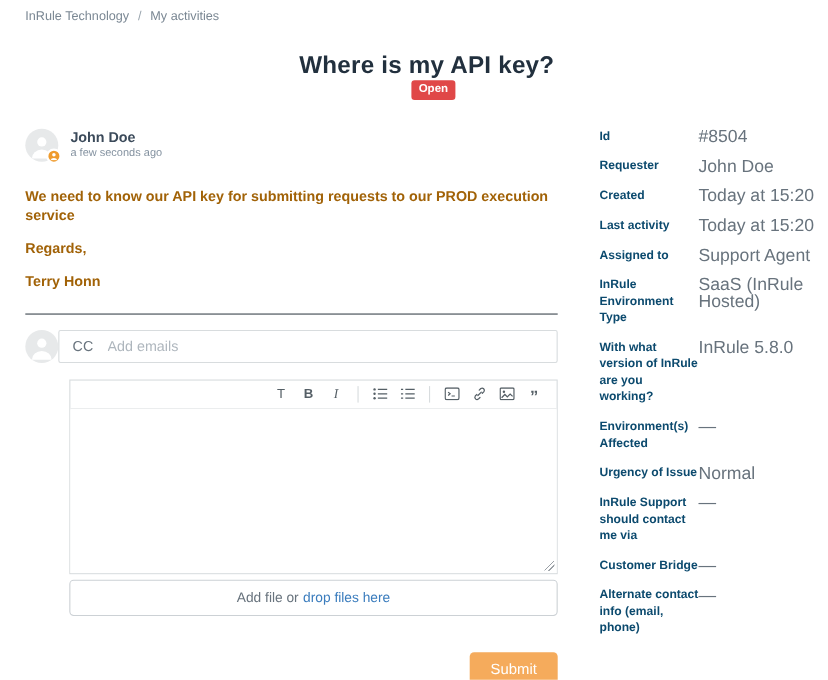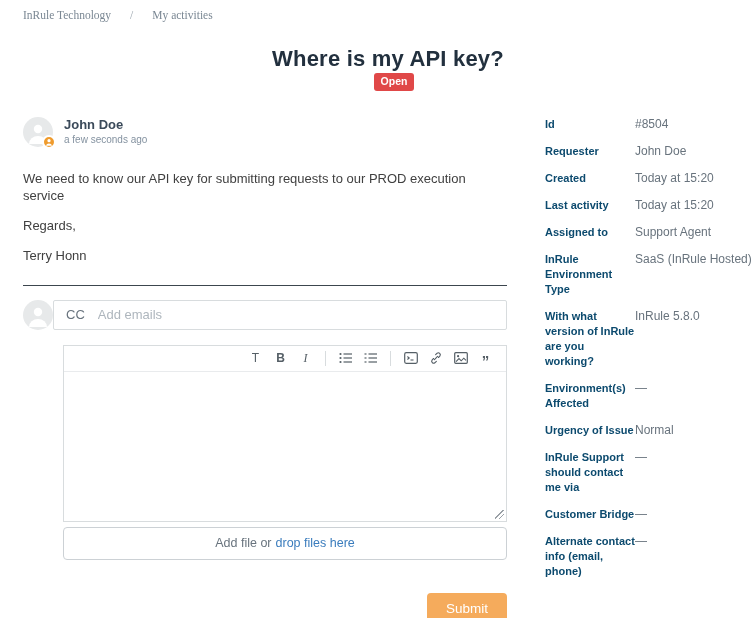--- a/index.html
+++ b/index.html
@@ -1,21 +1,21 @@
 <!DOCTYPE html>
 <html><head>
 <meta charset="utf-8">
 <style>
   * { margin:0; padding:0; box-sizing:border-box; }
   html,body { width:753px; height:618px; background:#ffffff; overflow:hidden;
     font-family:"Liberation Sans", sans-serif; }
   .page { padding:9px 0 0 23px; width:753px; }
 
   
-  .breadcrumb { font-size:11.5px; color:#7a8793; display:flex; gap:19px; align-items:center;font-family:Liberation Serif, serif; }
+  .breadcrumb { font-size:11.5px; color:#7a8793; display:flex; gap:8px; align-items:center; }
   .breadcrumb a { color:#7a8793; text-decoration:none; cursor:pointer; }
   .crumb-sep { color:#9aa5ae; }
 
   
   .title-row { margin-top:25px; display:flex; align-items:center;flex-direction:column; }
   h1.ticket-title { font-size:22px; font-weight:bold; color:#22303e; letter-spacing:.2px; }
   .status-badge { margin-left:12px; background:#e04848; color:#fff; font-size:10.5px;
     font-weight:bold; padding:3px 7px 4px; border-radius:3px; line-height:1; transform:translateY(1px); }
 
   
@@ -28,21 +28,21 @@
   .avatar { position:relative; width:30px; height:30px; flex:0 0 30px; }
   .avatar-circle { width:30px; height:30px; border-radius:50%; background:#e7e9ea; overflow:hidden; display:flex; justify-content:center; }
   .avatar-circle svg { margin-top:5px; }
   .presence { position:absolute; right:-3px; bottom:-2px; width:14px; height:14px; border-radius:50%;
     background:#ef9b2d; border:2px solid #fff; display:flex; align-items:center; justify-content:center; }
   .who .name { font-size:13px; font-weight:bold; color:#3b4a5a; line-height:15px; }
   .who .when { font-size:10px; color:#8492a0; line-height:16px; }
 
   
   .message { margin-top:22px; }
-  .message p { font-size:13px; color:#404040; line-height:17px; margin-bottom:13px; }
+  .message p { font-size:13px; color:#a16207; line-height:17px; margin-bottom:13px;font-weight:bold; }
   .rule { border:none; border-top:1px solid #3c464e; margin-top:21px; width:484px; }
 
   
   .cc-row { margin-top:14px; display:flex; align-items:flex-start; }
   .cc-box { flex:1; height:30px; border:1px solid #d8dcde; border-radius:2px; display:flex; align-items:center; padding:0 12px; background:#fff; }
   .cc-label { font-size:13px; color:#68737d; margin-right:13px; }
   .cc-input { border:none; outline:none; flex:1; font-size:13px; color:#2f3c4d; font-family:"Liberation Sans",sans-serif; }
   .cc-input::placeholder { color:#aeb6bd; }
 
   
@@ -71,21 +71,21 @@
   .attach-box .attach-link { color:#3a7cbd; margin-left:4px; cursor:pointer; }
 
   
   .submit-row { margin-top:33px; display:flex; justify-content:flex-end; }
   .submit-btn { width:80px; height:31px; background:#f5ab5c; color:#ffffff; border:none; border-radius:4px;
     font-size:13.5px; font-family:"Liberation Sans",sans-serif; cursor:pointer; }
 
   
   .f-row { display:flex; }
   .f-label { width:90px; flex:0 0 90px; font-size:11px; font-weight:bold; color:#0c4a6e; line-height:15px; }
-  .f-value { flex:1; font-size:12px; color:#68737d; line-height:15px; padding-left:0px; }
+  .f-value { flex:1; font-size:16px; color:#68737d; line-height:15px; padding-left:0px; }
   svg.icon { display:block; }
 </style>
 </head>
 <body>
 
 <div class="page">
 
   <nav class="breadcrumb">
     <a>InRule Technology</a>
     <span class="crumb-sep">/</span>

